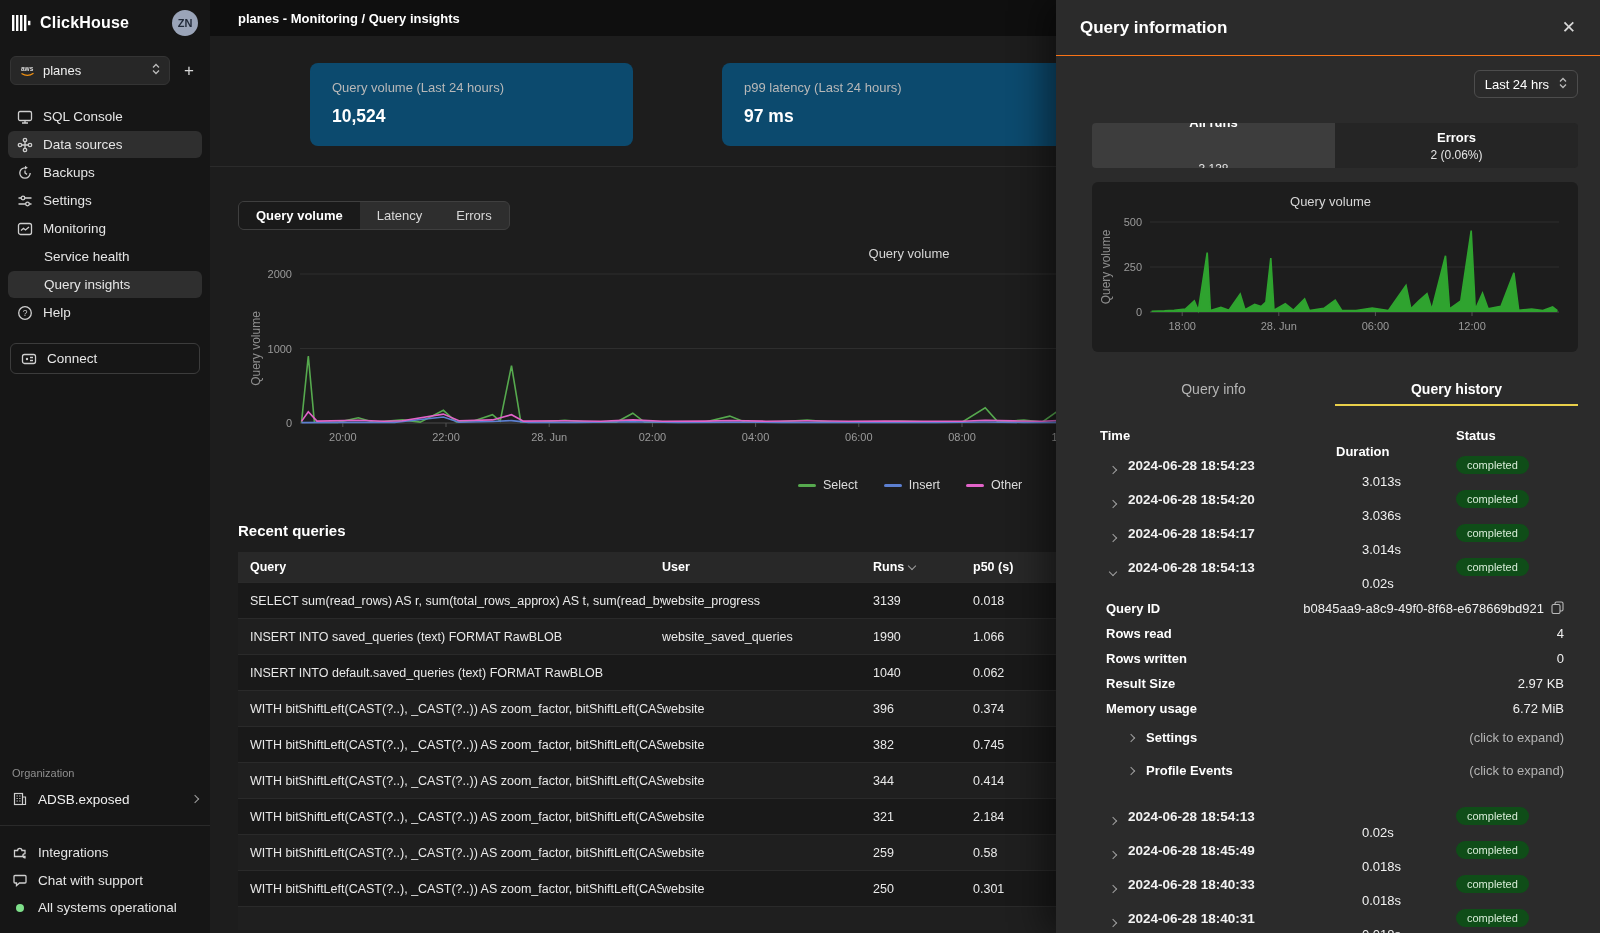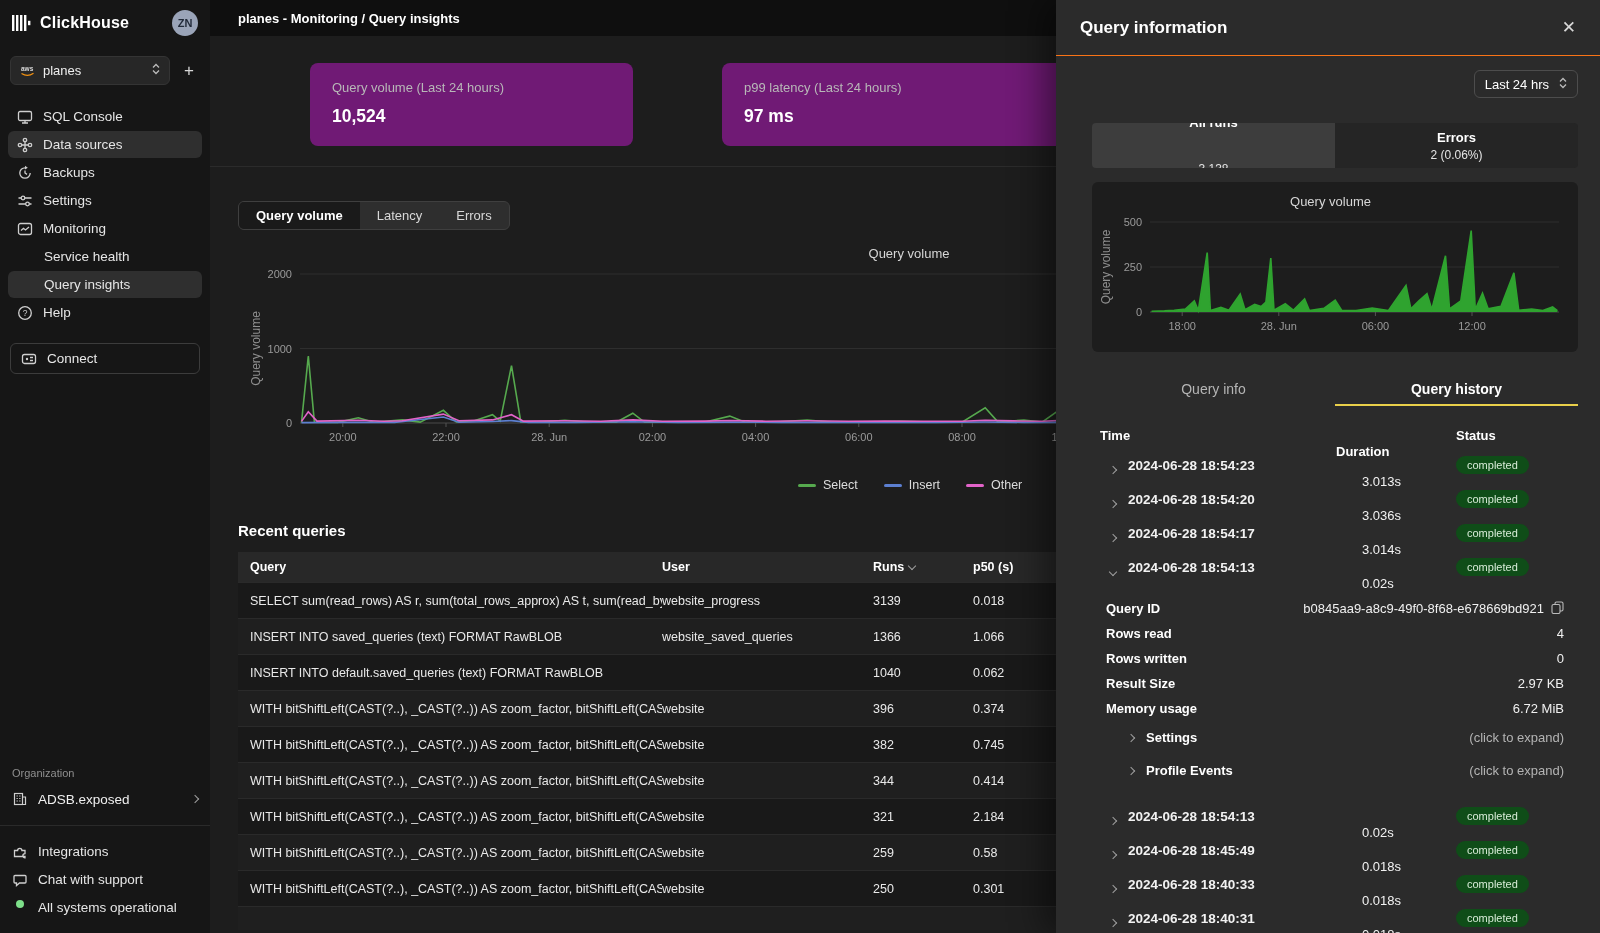--- a/index.html
+++ b/index.html
@@ -25,34 +25,34 @@
   .nav-item.active{background:#2f2f2f;}
   .nav-item.sub{padding-left:36px;}
   .icon16{width:16px;height:16px;flex:0 0 16px;display:inline-flex;}
   .connect-btn{margin:17px 10px 0 10px;height:31px;border:1px solid #3c3c3c;border-radius:6px;
                display:flex;align-items:center;gap:10px;padding:0 10px;font-size:13.5px;color:#e8e8e8;}
   .sb-bottom{margin-top:auto;display:flex;flex-direction:column;}
   .org-label{color:#8f8f8f;font-size:11px;padding:0 12px 8px 12px;}
   .org-row{display:flex;align-items:center;gap:10px;padding:4px 12px 10px 12px;font-size:13.5px;color:#efefef;}
   .org-row .chev-r{margin-left:auto;}
   .sb-divider{border-top:1px solid #2a2a2a;margin:8px 0 12px 0;}
-  .sb-foot-item{display:flex;gap:10px;padding:6px 12px;font-size:13.5px;color:#e5e5e5;}
+  .sb-foot-item{display:flex;align-items:center;gap:10px;padding:6px 12px;font-size:13.5px;color:#e5e5e5;}
   .status-dot{width:8px;height:8px;border-radius:50%;background:#7ee08a;margin:0 4px;}
 
   .chev-r{display:inline-block;width:6px;height:6px;border-right:1.6px solid #9f9f9f;
           border-bottom:1.6px solid #9f9f9f;transform:rotate(-45deg);}
   .chev-d{display:inline-block;width:6px;height:6px;border-right:1.6px solid #9f9f9f;
           border-bottom:1.6px solid #9f9f9f;transform:rotate(45deg);margin-top:-3px;}
 
   
   .main{position:absolute;left:210px;top:0;right:0;bottom:0;background:#1d1d1d;overflow:hidden;}
   .topbar{height:36px;background:#0f0f0f;display:flex;align-items:center;padding:0 28px;
           font-size:13px;font-weight:700;color:#fff;}
   .stats{display:flex;gap:89px;padding:27px 0 20px 100px;border-bottom:1px solid #2b2b2b;}
-  .card{width:323px;height:83px;background:#701a75;border-radius:8px;padding:17px 22px;}
+  .card{width:323px;height:83px;background:#0c4a6e;border-radius:8px;padding:17px 22px;}
   .card.wide{width:430px;}
   .card-label{font-size:13px;color:#b8b8b8;}
   .card-value{margin-top:11px;font-size:17.5px;font-weight:700;color:#fff;}
   .section2{padding:34px 0 0 28px;}
   .tabgroup{display:inline-flex;border:1px solid #3f3f3f;border-radius:6px;overflow:hidden;background:#2e2e2e;}
   .tab{padding:6px 17px;font-size:13px;color:#d8d8d8;}
   .tab.active{background:#1a1a1a;color:#fff;font-weight:700;}
   .chart-wrap{margin-top:8px;width:1342px;height:230px;}
   svg text{font-family:"Liberation Sans",sans-serif;}
   .tick{fill:#9a9a9a;font-size:11px;}
@@ -349,21 +349,21 @@
       </div>
       <div class="trow">
         <div class="col-q">SELECT sum(read_rows) AS r, sum(total_rows_approx) AS t, sum(read_bytes) ...</div>
         <div class="col-u">website_progress</div>
         <div class="col-r">3139</div>
         <div class="col-p">0.018</div>
       </div>
       <div class="trow">
         <div class="col-q">INSERT INTO saved_queries (text) FORMAT RawBLOB</div>
         <div class="col-u">website_saved_queries</div>
-        <div class="col-r">1366</div>
+        <div class="col-r">1990</div>
         <div class="col-p">1.066</div>
       </div>
       <div class="trow">
         <div class="col-q">INSERT INTO default.saved_queries (text) FORMAT RawBLOB</div>
         <div class="col-u"></div>
         <div class="col-r">1040</div>
         <div class="col-p">0.062</div>
       </div>
       <div class="trow">
         <div class="col-q">WITH bitShiftLeft(CAST(?..), _CAST(?..)) AS zoom_factor, bitShiftLeft(CAST(?.....</div>

